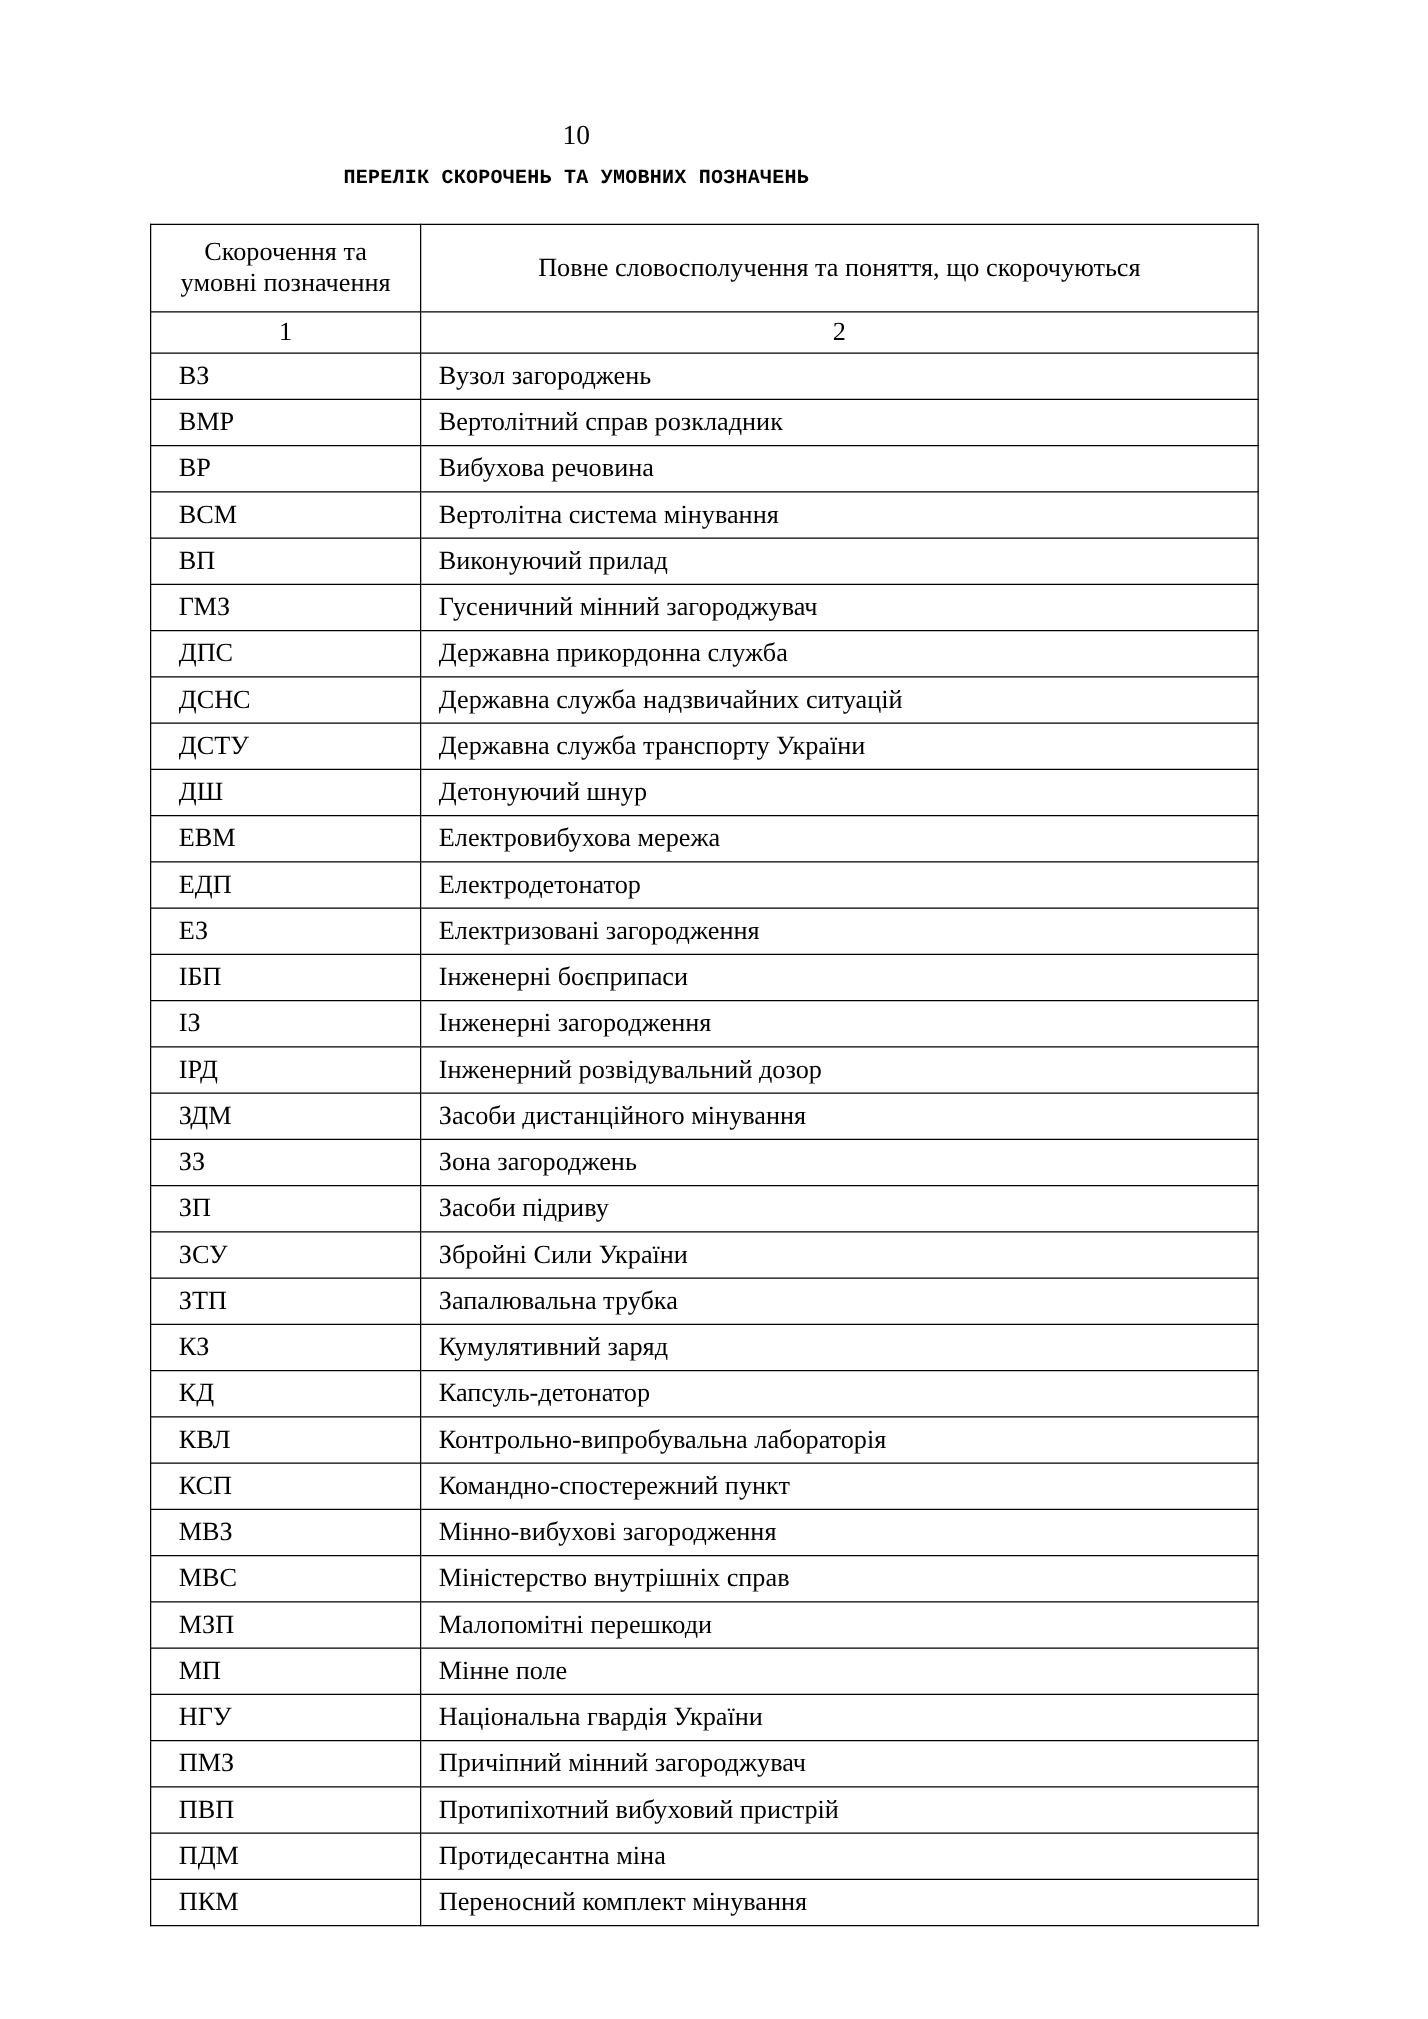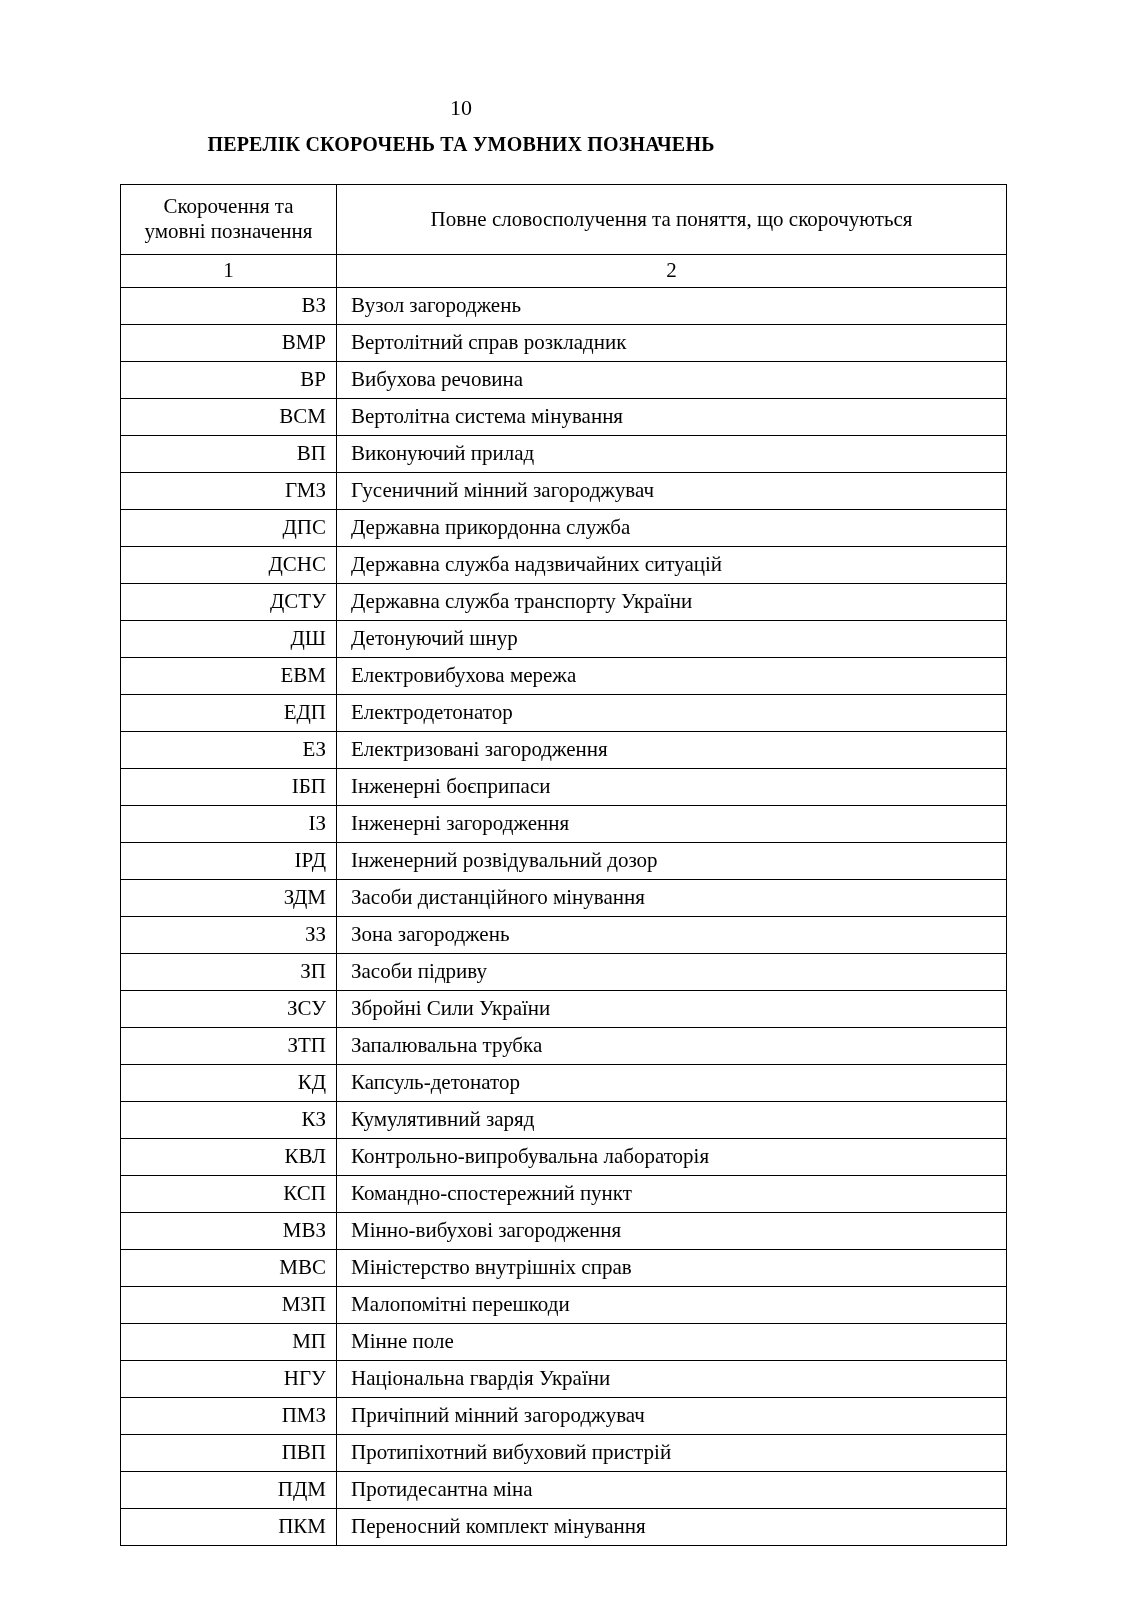--- a/index.html
+++ b/index.html
@@ -24,25 +24,25 @@
   }
   .page-number {
     text-align: center;
     font-size: 22px;
     line-height: 26px;
     margin: 0 0 12px 0;
     font-family: "Liberation Serif", serif;
   }
   .doc-title {
     text-align: center;
-    font-size: 20px;
+    font-size: 16px;
     font-weight: bold;
     letter-spacing: 0.2px;
     margin: 0 0 28px 0;
-    font-family: Liberation Serif, serif;
+    font-family: Liberation Mono, monospace;
   }
   table.abbr-table {
     border-collapse: collapse;
     width: 886px;
     margin: 0 auto;
     table-layout: fixed;
   }
   table.abbr-table td,
   table.abbr-table th {
     border: 1px solid #000000;
@@ -64,21 +64,21 @@
     text-align: center;
     padding: 9px 14px 10px 14px;
   }
   .numrow td {
     text-align: center;
     padding: 3px 0 4px 0;
     font-size: 21px;
   }
   .cell-abbr {
     padding: 5px 10px 6px 22px;
-    text-align: right;
+    text-align: left;
     white-space: nowrap;
   }
   .cell-full {
     padding: 5px 10px 6px 14px;
     text-align: left;
     margin-left: 40px;
   }
 </style>
 </head>
 <body>
@@ -183,28 +183,28 @@
         </tr>
         <tr>
           <td class="cell-abbr">ЗСУ</td>
           <td class="cell-full">Збройні Сили України</td>
         </tr>
         <tr>
           <td class="cell-abbr">ЗТП</td>
           <td class="cell-full">Запалювальна трубка</td>
         </tr>
         <tr>
+          <td class="cell-abbr">КЗ</td>
+          <td class="cell-full">Кумулятивний заряд</td>
+        </tr>
+        <tr>
           <td class="cell-abbr">КД</td>
           <td class="cell-full">Капсуль-детонатор</td>
         </tr>
         <tr>
-          <td class="cell-abbr">КЗ</td>
-          <td class="cell-full">Кумулятивний заряд</td>
-        </tr>
-        <tr>
           <td class="cell-abbr">КВЛ</td>
           <td class="cell-full">Контрольно-випробувальна лабораторія</td>
         </tr>
         <tr>
           <td class="cell-abbr">КСП</td>
           <td class="cell-full">Командно-спостережний пункт</td>
         </tr>
         <tr>
           <td class="cell-abbr">МВЗ</td>
           <td class="cell-full">Мінно-вибухові загородження</td>

